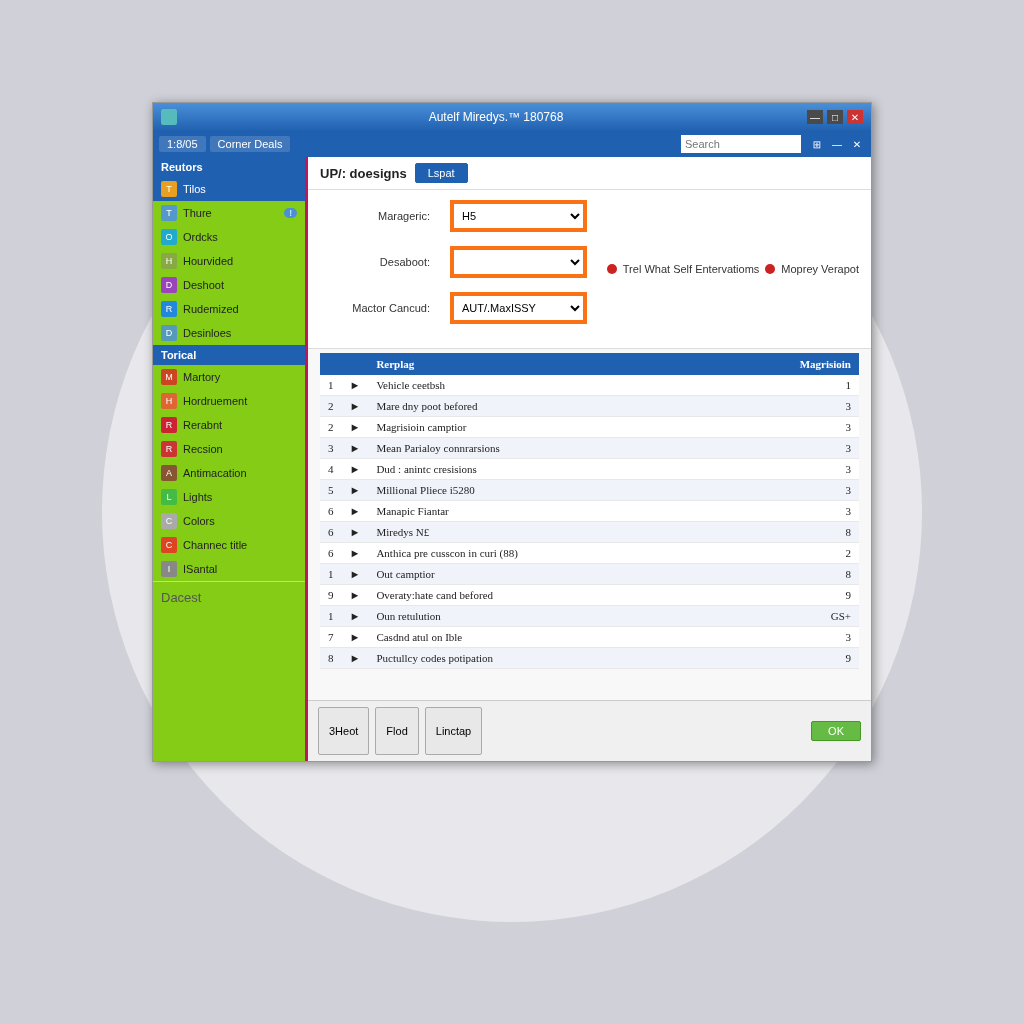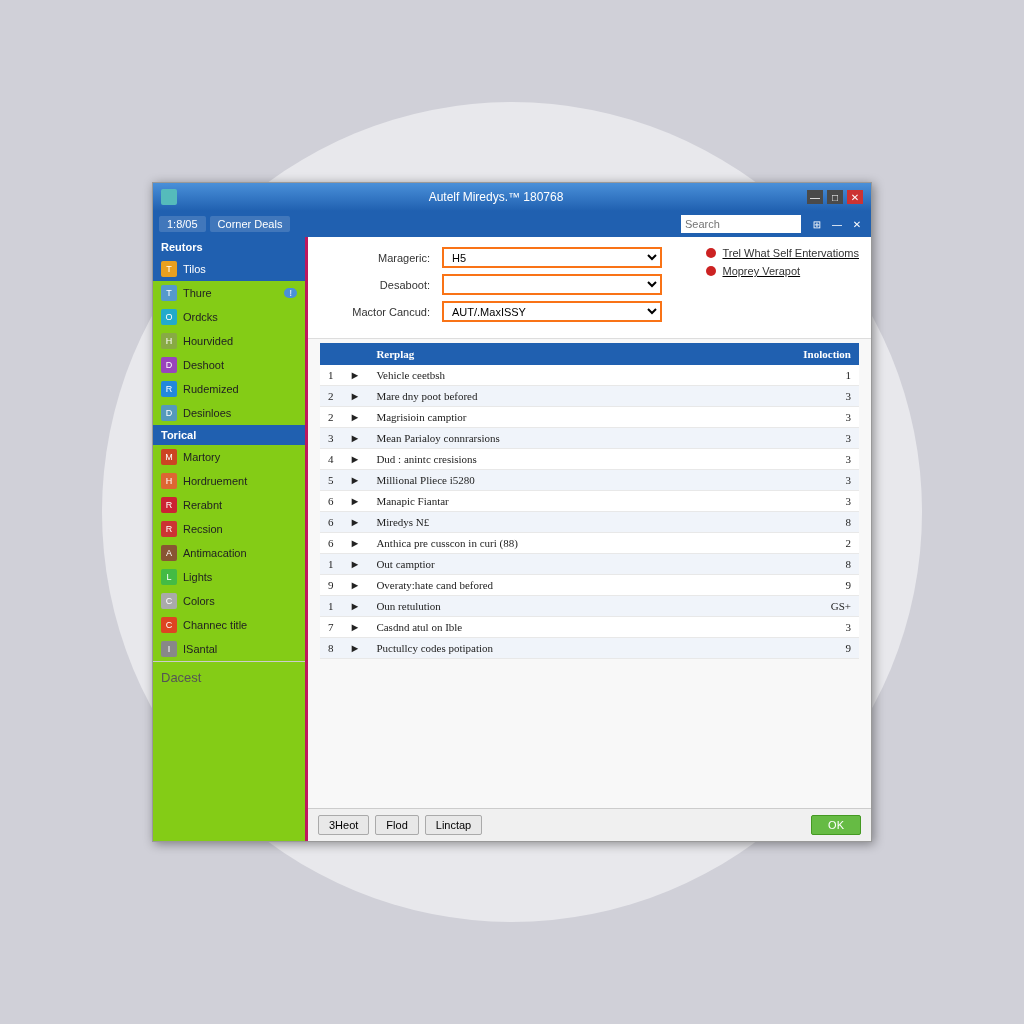--- a/index.html
+++ b/index.html
@@ -13,21 +13,20 @@
       font-family: Arial, sans-serif;
       font-size: 12px;
     }
     .circle-bg {
       width: 820px;
       height: 820px;
       background: #e8e8ec;
       border-radius: 50%;
       display: flex;
       justify-content: center;
-      align-items: center;
     }
     .window {
       width: 720px;
       height: 660px;
       background: #f0f0f0;
       border: 1px solid #999;
       box-shadow: 2px 2px 10px rgba(0,0,0,0.4);
       display: flex;
       flex-direction: column;
     }
@@ -194,45 +193,44 @@
     }
     .form-area {
       padding: 10px 12px;
       background: white;
       border-bottom: 1px solid #ddd;
       flex-shrink: 0;
     }
     .form-row {
       display: flex;
       align-items: center;
-      margin-bottom: 6px;
-      gap: 12px;
+      margin-bottom: 14px;
+      gap: 20px;
     }
     .form-label {
       width: 110px;
       text-align: right;
       font-size: 11px;
       color: #333;
       flex-shrink: 0;
     }
     .form-select {
       flex: 1;
       max-width: 220px;
-      height: 21px;
-      border: 2px solid #f97316;
+      height: 32px;
+      border: 4px solid #f97316;
       background: white;
       font-size: 11px;
       padding: 0 4px;
     }
     .form-side-info {
       margin-left: 20px;
       display: flex;
-      flex-direction: column;
+      flex-direction: row;
       gap: 6px;
-      text-decoration: underline;
     }
     .form-side-row {
       display: flex;
       align-items: center;
       gap: 6px;
       font-size: 11px;
       color: #333;
     }
     .dot-red {
       width: 10px; height: 10px;
@@ -278,21 +276,21 @@
     .footer {
       background: #f0f0f0;
       border-top: 1px solid #ccc;
       padding: 6px 10px;
       display: flex;
       align-items: center;
       gap: 6px;
       flex-shrink: 0;
     }
     .footer-btn {
-      padding: 3px 10px;
+      padding: 17px 10px;
       border: 1px solid #aaa;
       background: #e8e8e8;
       cursor: pointer;
       font-size: 11px;
       border-radius: 2px;
     }
     .footer-btn.ok {
       margin-left: auto;
       background: #66bb44;
       color: white;
@@ -399,20 +397,24 @@
         <div class="sidebar-item">
           <div class="si-icon" style="background:#888888;">I</div>
           <span>ISantal</span>
         </div>
 
         <div class="sidebar-logo">Dacest</div>
       </div>
 
       <div class="content">
 
+        <div class="content-header">
+          <span class="content-title">UP/: doesigns</span>
+          <button class="tab-btn active">Lspat</button>
+        </div>
 
         <div class="form-area">
           <div style="display:flex;">
             <div style="flex:1;">
               <div class="form-row">
                 <label class="form-label">Marageric:</label>
                 <select class="form-select">
                   <option>H5</option>
                 </select>
               </div>
@@ -442,21 +444,21 @@
           </div>
         </div>
 
         <div class="table-area">
           <table class="data-table">
             <thead>
               <tr>
                 <th style="width:20px;"></th>
                 <th style="width:20px;"></th>
                 <th>Rerplag</th>
-                <th class="right">Inoloction</th>
+                <th class="right">Magrisioin</th>
               </tr>
             </thead>
             <tbody id="table-body">
             <tr>
     <td class="row-num">1</td>
     <td class="arrow-icon">►</td>
     <td>Vehicle ceetbsh</td>
     <td class="right">1</td>
   </tr>
                 <tr>

